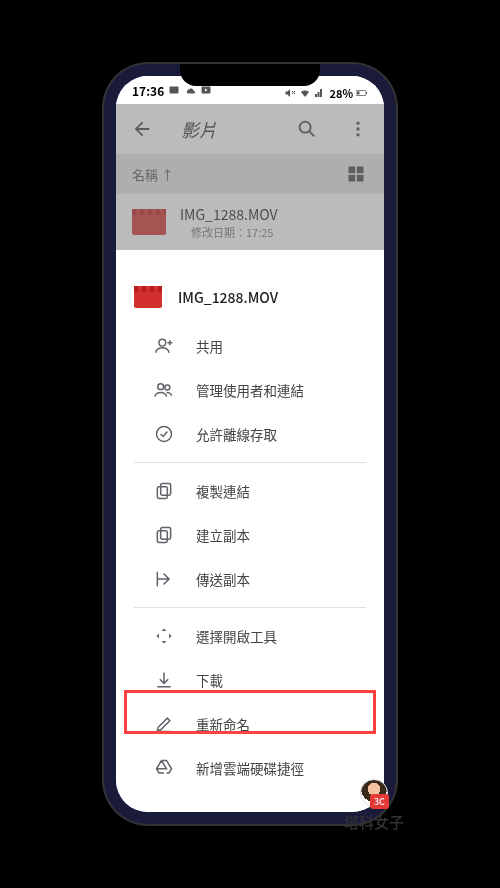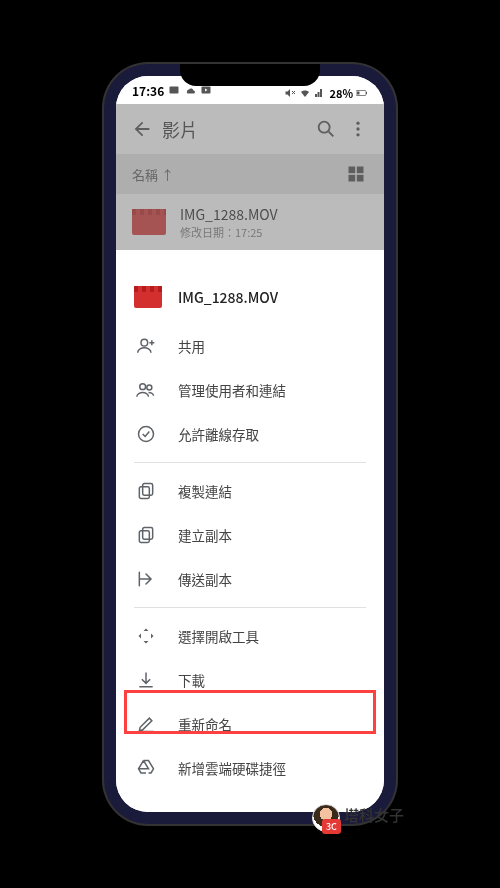--- a/index.html
+++ b/index.html
@@ -60,22 +60,23 @@
   position: absolute;
   inset: 0;
   background: rgba(120,120,120,0.5);
   z-index: 5;
 }
 .app-header {
   height: 50px;
   display: flex;
   align-items: center;
   padding: 0 14px;
-  gap: 8px;
-  background: #fff;
+  gap: 27px;
+  background: #fff;
+  font-style: italic;
 }
 .header-title { flex: 1; font-size: 18px; color: #333; }
 .icon-btn { width: 24px; height: 24px; display: flex; align-items: center; justify-content: center; color: #555; }
 .sort-row {
   display: flex;
   align-items: center;
   justify-content: space-between;
   padding: 8px 16px;
   background: #e5e5e5;
 }
@@ -84,21 +85,21 @@
   display: flex;
   align-items: center;
   padding: 10px 16px;
   gap: 14px;
   background: #fff;
 }
 .file-icon { width: 34px; height: 26px; background: #d32f2f; border-radius: 2px; position: relative; flex-shrink: 0; }
 .file-icon::before { content: ""; position: absolute; top: 0; left: 0; right: 0; height: 6px; background: repeating-linear-gradient(90deg, #b71c1c 0 4px, #d32f2f 4px 8px); }
 .file-info { flex: 1; }
 .file-name { font-size: 14px; color: #222; }
-.file-meta { font-size: 11px; color: #777; }
+.file-meta { font-size: 11px; color: #777; margin-left: 11px; }
 .background-content {
   position: absolute;
   top: 28px;
   left: 0;
   right: 0;
   z-index: 1;
 }
 .bottom-sheet {
   position: absolute;
   left: 0;
@@ -114,45 +115,46 @@
   display: flex;
   align-items: center;
   padding: 16px 18px 12px;
   gap: 16px;
 }
 .sheet-title { font-size: 14px; color: #222; font-weight: 500; }
 .sheet-list { padding: 4px 0; }
 .sheet-item {
   display: flex;
   align-items: center;
-  padding: 12px 20px;
+  padding: 12px 38px;
   gap: 22px;
   color: #444;
   font-size: 13.5px;
   position: relative;
 }
 .sheet-item svg { width: 20px; height: 20px; flex-shrink: 0; stroke: #5f6368; fill: none; stroke-width: 1.8; }
 .divider { height: 1px; background: #e0e0e0; margin: 6px 18px; }
 .highlight-box {
   position: absolute;
   border: 3px solid #ff4040;
   pointer-events: none;
   z-index: 20;
 }
 .watermark {
   position: absolute;
   bottom: 56px;
   right: 96px;
   z-index: 200;
   display: flex;
-  align-items: flex-start;
+  align-items: center;
   gap: 4px;
   font-size: 15px;
   color: #333;
   font-weight: 500;
+  flex-direction: column;
 }
 .watermark-avatar {
   width: 28px; height: 28px; border-radius: 50%;
   background: #fff radial-gradient(circle at 50% 35%, #f4c2a1 0 30%, #3a2a1a 30% 60%, transparent 60%);
   border: 1px solid #ddd;
 }
 .watermark-tag {
   background: #e53935; color: #fff; font-size: 9px; padding: 1px 4px; border-radius: 3px;
   position: absolute; left: 10px; bottom: -2px;
 }

